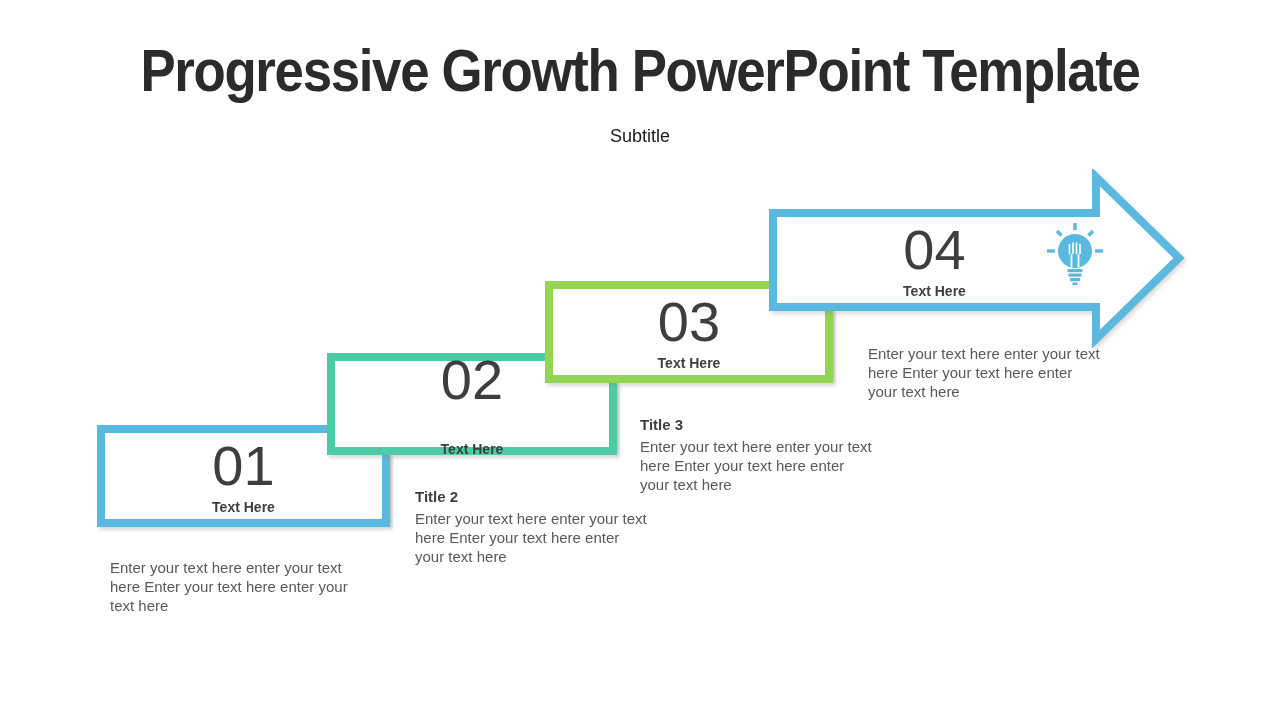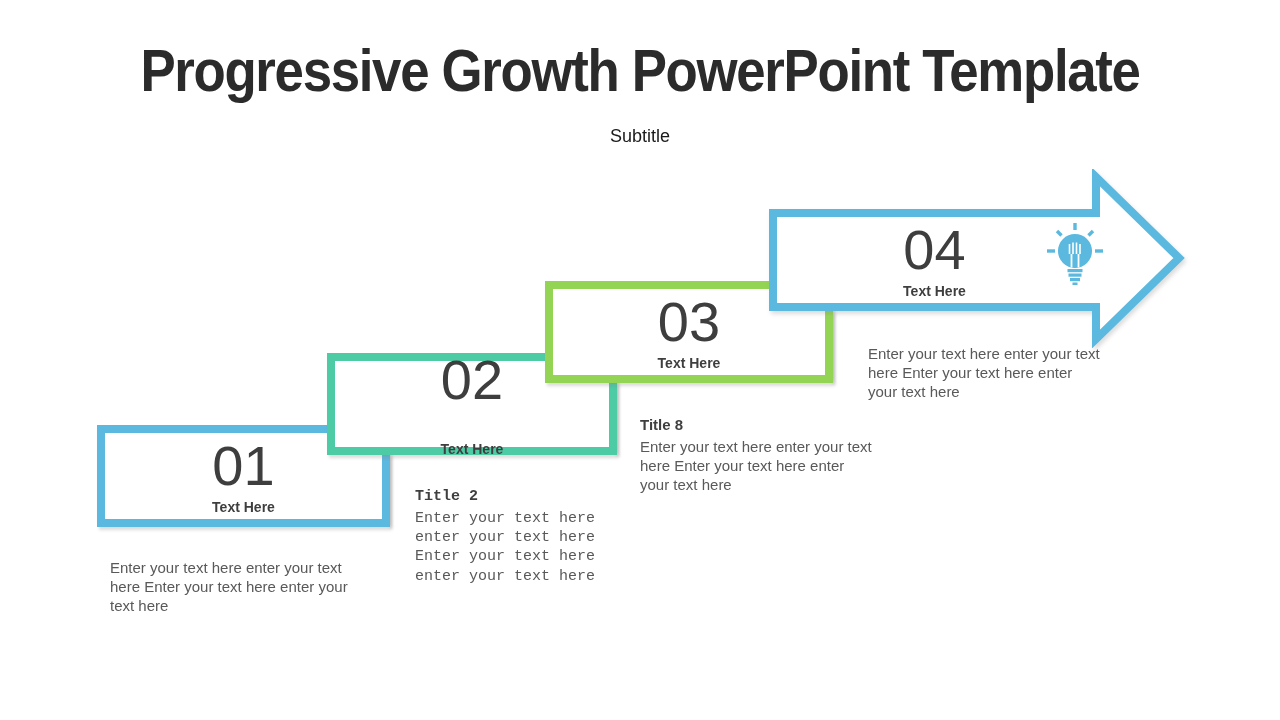--- a/index.html
+++ b/index.html
@@ -37,21 +37,21 @@
   .arrow-wrap{position:absolute;left:765px;top:169px;z-index:6;}
   .arrow-wrap svg{display:block;filter:drop-shadow(2px 3px 2px rgba(130,130,130,.28));}
   .box-4-content{
     position:absolute;left:777px;top:217px;width:315px;height:86px;z-index:7;
     display:flex;flex-direction:column;align-items:center;justify-content:center;
   }
   .bulb{position:absolute;left:1040px;top:220px;z-index:8;}
 
   .caption{position:absolute;z-index:0;}
   .caption-1{left:110px;top:558px;width:260px;}
-  .caption-2{left:415px;top:488px;width:232px;font-family:Liberation Mono, monospace;}
+  .caption-2{left:415px;top:488px;width:232px;}
   .caption-3{left:640px;top:416px;width:232px;}
   .caption-4{left:868px;top:344px;width:232px;}
   .caption h3{margin:0 0 4px 0;font-size:15px;font-weight:700;color:#3f3f3f;}
   .caption p{margin:0;font-size:15px;line-height:1.28;color:#595959;}
 </style>
 </head>
 <body>
 
 <div class="slide">
 
@@ -82,21 +82,21 @@
   </div>
 
   <svg class="ribbon ribbon-3" width="64" height="72" viewBox="0 0 64 72">
     <polygon points="0,0 64,0 64,72" style="fill: rgb(148, 212, 85);"></polygon>
   </svg>
   <div class="step-box box-3" style="border-color: rgb(148, 212, 85);">
     <div class="step-number">03</div>
     <div class="step-label">Text Here</div>
   </div>
   <div class="caption caption-3">
-    <h3>Title 8</h3>
+    <h3>Title 3</h3>
     <p>Enter your text here enter your text here Enter your text here enter your text here</p>
   </div>
 
   <div class="arrow-wrap">
     <svg width="425" height="179" viewBox="0 0 425 179">
       <path d="M 8 44 L 331 44 L 331 8 L 414 89 L 331 170 L 331 138 L 8 138 Z" fill="#ffffff" stroke-width="8" stroke-linejoin="miter" style="stroke: rgb(91, 184, 222);"></path>
     </svg>
   </div>
   <div class="box-4-content">
     <div class="step-number">04</div>

